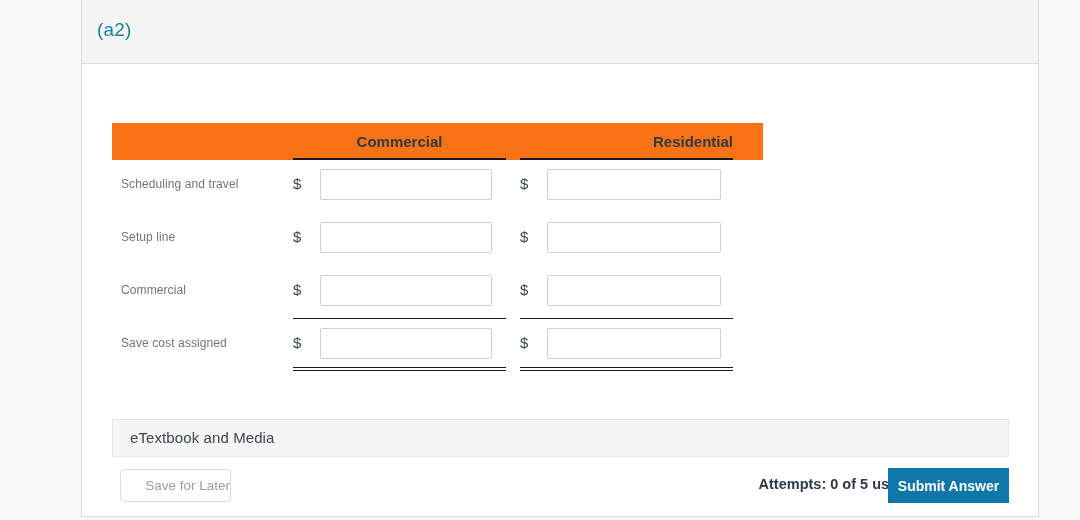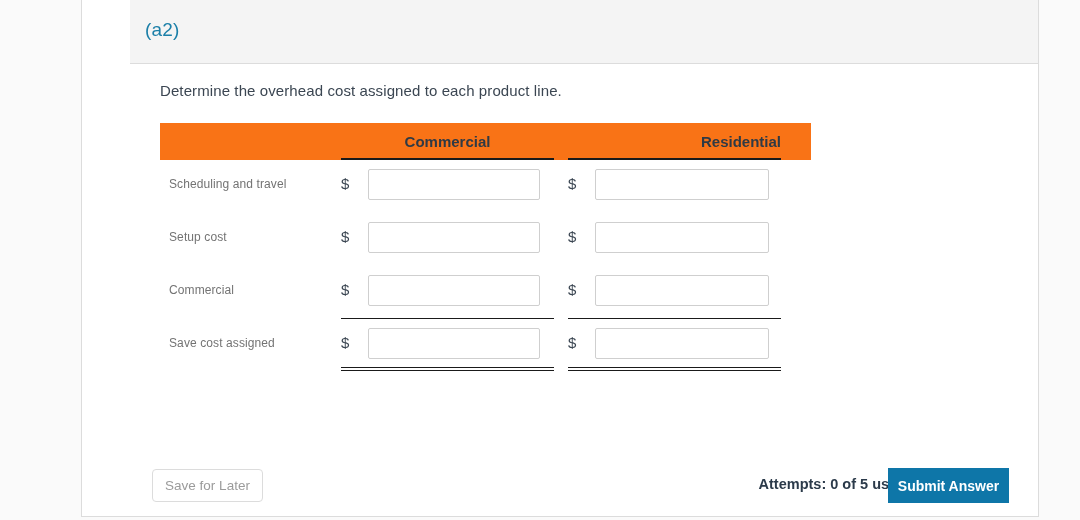--- a/index.html
+++ b/index.html
@@ -17,21 +17,20 @@
   
   #question-panel {
     position: absolute;
     left: 81px;
     top: -1px;
     width: 958px;
     height: 518px;
     background: #ffffff;
     border: 1px solid #dcdcdc;
     box-sizing: border-box;
-    padding-left: 48px;
   }
 
   
   #panel-header {
     height: 64px;
     background: #f4f4f4;
     border-bottom: 1px solid #dcdcdc;
     box-sizing: border-box;
     position: relative;
   }
@@ -167,32 +166,33 @@
     left: 17px;
     top: 9px;
     font-size: 15px;
     color: #3b4652;
     letter-spacing: .1px;
   }
 
   
   #save-for-later-button {
     position: absolute;
-    left: 22px;
+    left: 38px;
     top: 405px;
     width: 111px;
     height: 33px;
     background: #ffffff;
     border: 1px solid #dcdcdc;
     border-radius: 4px;
     font-family: "Liberation Sans", sans-serif;
     font-size: 13.5px;
     color: #9b9b9b;
     cursor: pointer;
     padding: 0;
+    text-align: right;
   }
 
   #attempts-text {
     position: absolute;
     right: 132px;
     top: 412px;
     font-size: 14.5px;
     font-weight: bold;
     color: #2b3a4a;
     white-space: nowrap;
@@ -219,21 +219,20 @@
 <body>
 
 <div id="question-panel">
 
   <div id="panel-header">
     <div id="part-label">(a2)</div>
   </div>
 
   <div id="panel-body">
 
-    <div id="prompt-text">Determine the overhead cost assigned to each product line.</div>
 
     <div id="cost-table">
 
       <div class="table-head">
         <div class="col-head c1">Commercial</div>
         <div class="col-head c2">Residential</div>
       </div>
 
       <div class="table-row">
         <div class="row-label">Scheduling and travel</div>
@@ -241,21 +240,21 @@
           <span class="dollar">$</span>
           <input class="answer-input" type="text" placeholder="" style="">
         </div>
         <div class="cell c2">
           <span class="dollar">$</span>
           <input class="answer-input wide" type="text" placeholder="" style="">
         </div>
       </div>
 
       <div class="table-row">
-        <div class="row-label">Setup cost</div>
+        <div class="row-label">Setup line</div>
         <div class="cell c1">
           <span class="dollar">$</span>
           <input class="answer-input" type="text" placeholder="" style="">
         </div>
         <div class="cell c2">
           <span class="dollar">$</span>
           <input class="answer-input wide" type="text" placeholder="" style="">
         </div>
       </div>
 
@@ -282,20 +281,23 @@
         <div class="cell c2">
           <span class="dollar">$</span>
           <input class="answer-input wide" type="text" placeholder="" style="">
         </div>
         <div class="rule-double c1" style="top:48px"></div>
         <div class="rule-double c2" style="top:48px"></div>
       </div>
 
     </div>
 
+    <div id="etextbook-bar">
+      <div id="etextbook-label">eTextbook and Media</div>
+    </div>
 
     <button id="save-for-later-button">Save for Later</button>
 
     <div id="attempts-text">Attempts: 0 of 5 used</div>
 
     <button id="submit-answer-button">Submit Answer</button>
 
   </div>
 </div>
 

